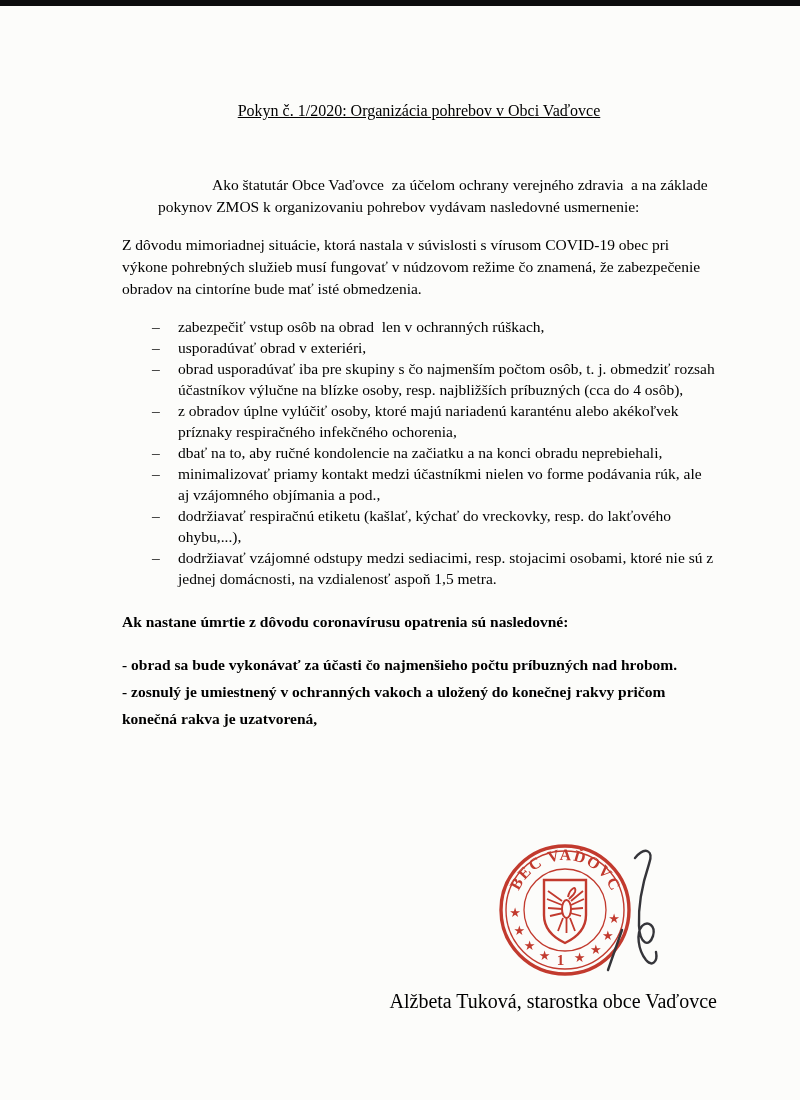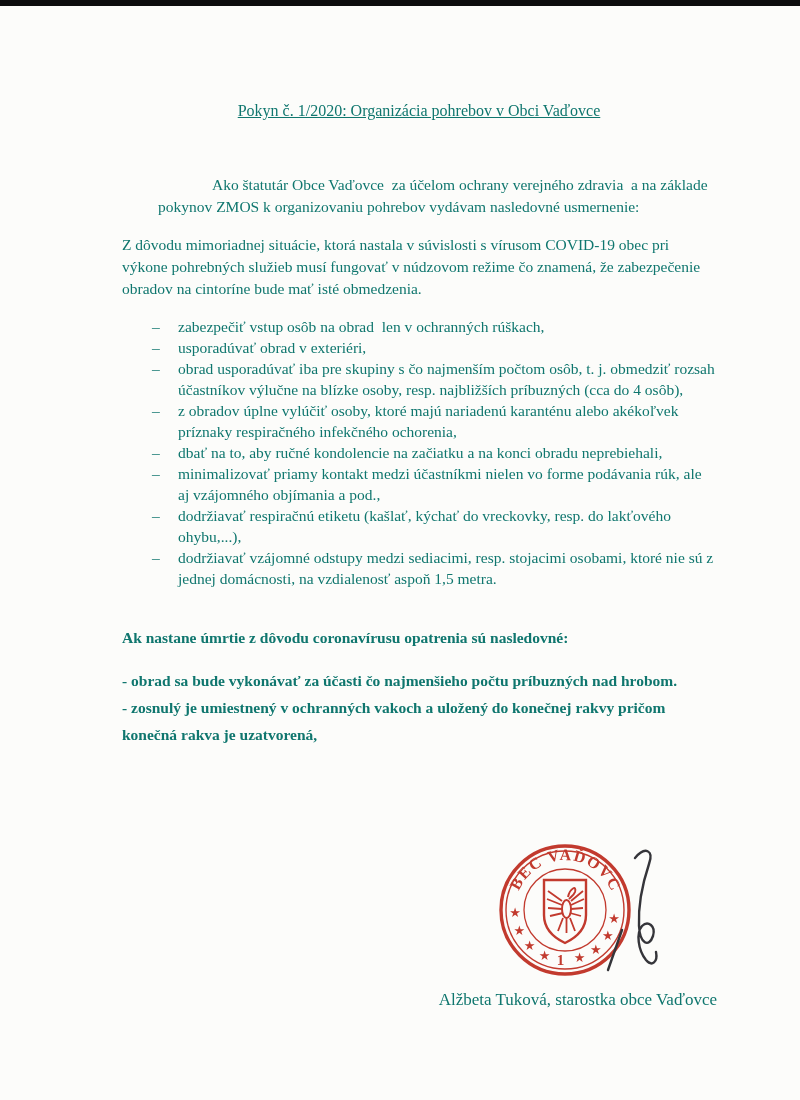--- a/index.html
+++ b/index.html
@@ -3,21 +3,21 @@
 <meta charset="utf-8">
 <style>
   html,body{margin:0;padding:0;background:#e8e8e8;}
   .page{
     position:relative;
     width:800px;height:1100px;
     margin:0 auto;
     background:#fcfcfa;
     overflow:hidden;
     font-family:"Liberation Serif", serif;
-    color:#0f766e;
+    color:#000000;
   }
   .scan-top-bar{
     position:absolute;top:0;left:0;width:100%;height:6px;background:#0d0d0d;
   }
   .content{
     position:absolute;top:0;left:0;
     box-sizing:border-box;
     width:100%;
     padding:100px 84px 0 122px;
     font-size:15.5px;
@@ -36,21 +36,21 @@
     white-space:pre-wrap;
   }
   .para.indent{ text-indent:54px;margin-left:36px; }
   .overview{ margin-bottom:14px; }
   .rlist{ margin:0 0 0 30px; }
   .rlist-item{ display:flex; line-height:21px; }
   .rlist-item .dash{ width:26px; flex:none; }
   .rlist-item .txt{ flex:1; white-space:pre-wrap; }
   .covid-heading{
     font-weight:bold;
-    margin:38px 0 18px 0;
+    margin:22px 0 18px 0;
     white-space:pre-wrap;
   }
   .covid-measure{
     font-weight:bold;
     line-height:27px;
     margin:0;
     white-space:pre-wrap;
   }
   .stamp-block{
     position:absolute; left:430px; top:818px; width:300px; height:190px;
@@ -58,21 +58,21 @@
   .stamp-stroke{ stroke:#c23a2e; fill:none; }
   .stamp-arc{
     fill:#c23a2e; font-family:"Liberation Serif", serif;
     font-weight:bold; font-size:16px; letter-spacing:1.5px;
   }
   .stamp-star{ fill:#c23a2e; font-size:13px; }
   .stamp-numeral{ fill:#c23a2e; font-size:15px; font-weight:bold; font-family:"Liberation Serif", serif; }
   .pen-stroke{ stroke:#35353a; fill:none; stroke-width:2.4; stroke-linecap:round; }
   .signatory{
     position:absolute; top:990px; right:83px;
-    font-size:17px;
+    font-size:20px;
     white-space:pre-wrap;
   }
 </style>
 </head>
 <body>
 
 <div class="page">
   <div class="scan-top-bar"></div>
 
   <div class="content">

